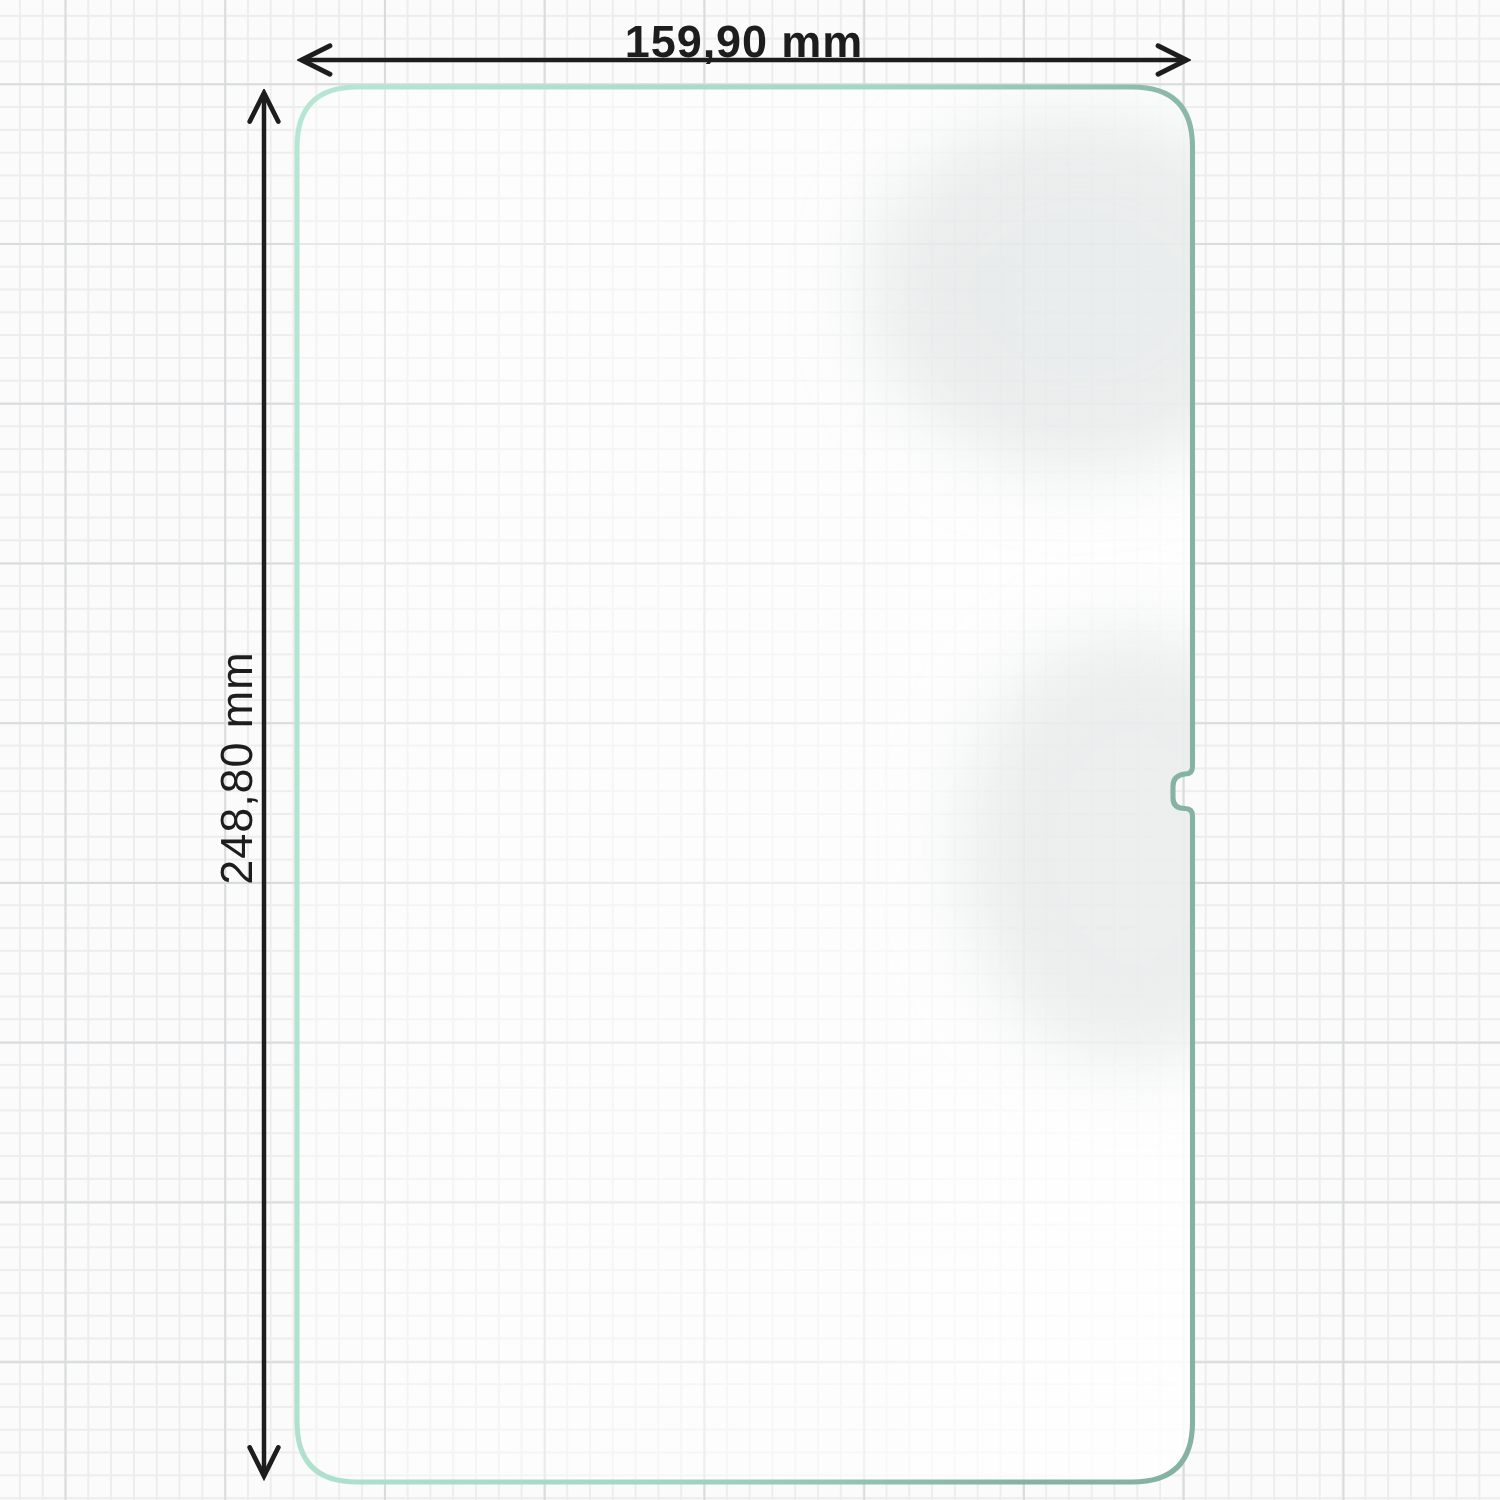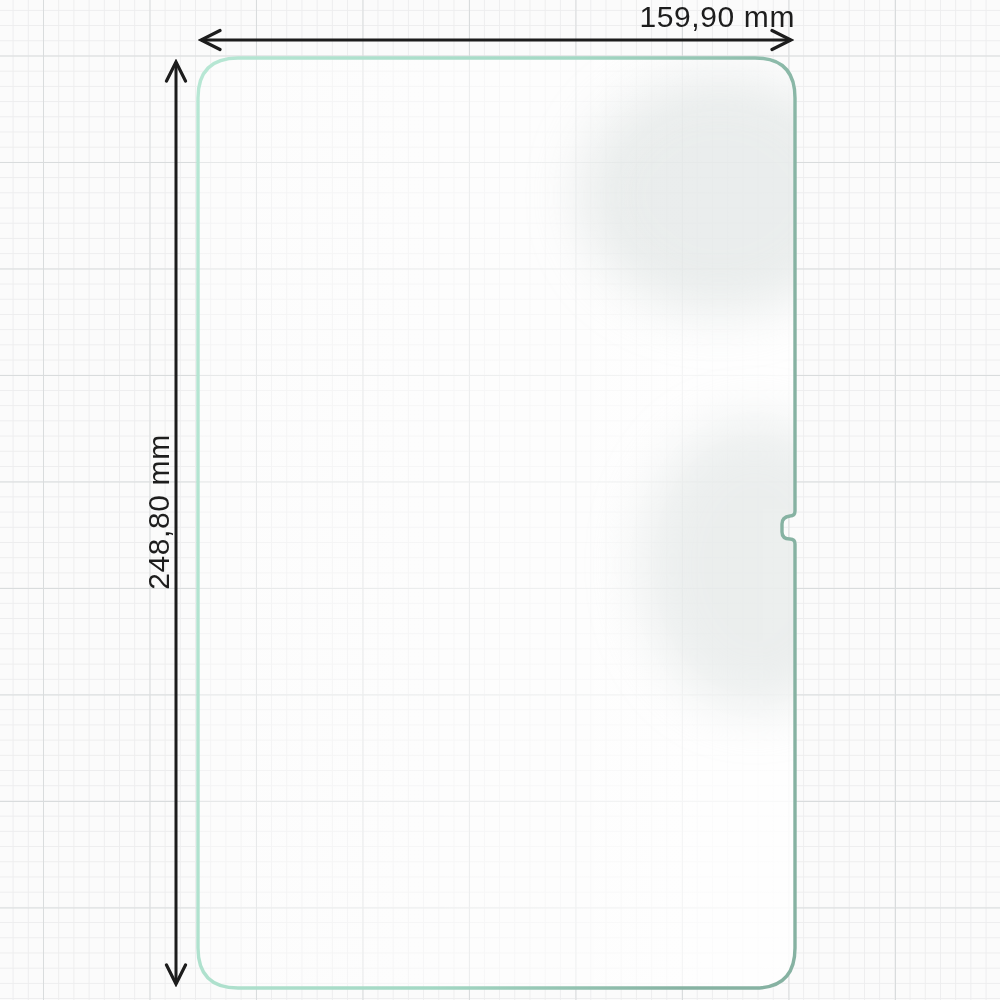--- a/index.html
+++ b/index.html
@@ -43,23 +43,24 @@
     position: absolute;
     color: #1d1d1d;
     font-size: 30px;
     font-weight: 400;
     letter-spacing: 0.6px;
     white-space: nowrap;
     user-select: none;
   }
   .dim-label-width {
     left: 197px;
-    top: 0px;
+    top: 12px;
     width: 598px;
-    text-align: right;
+    text-align: center;
+    font-weight: bold;
   }
   .dim-label-height {
     left: 9px;
     top: 496px;
     width: 300px;
     height: 32px;
     line-height: 32px;
     text-align: center;
     transform: rotate(-90deg);
     transform-origin: center center;

